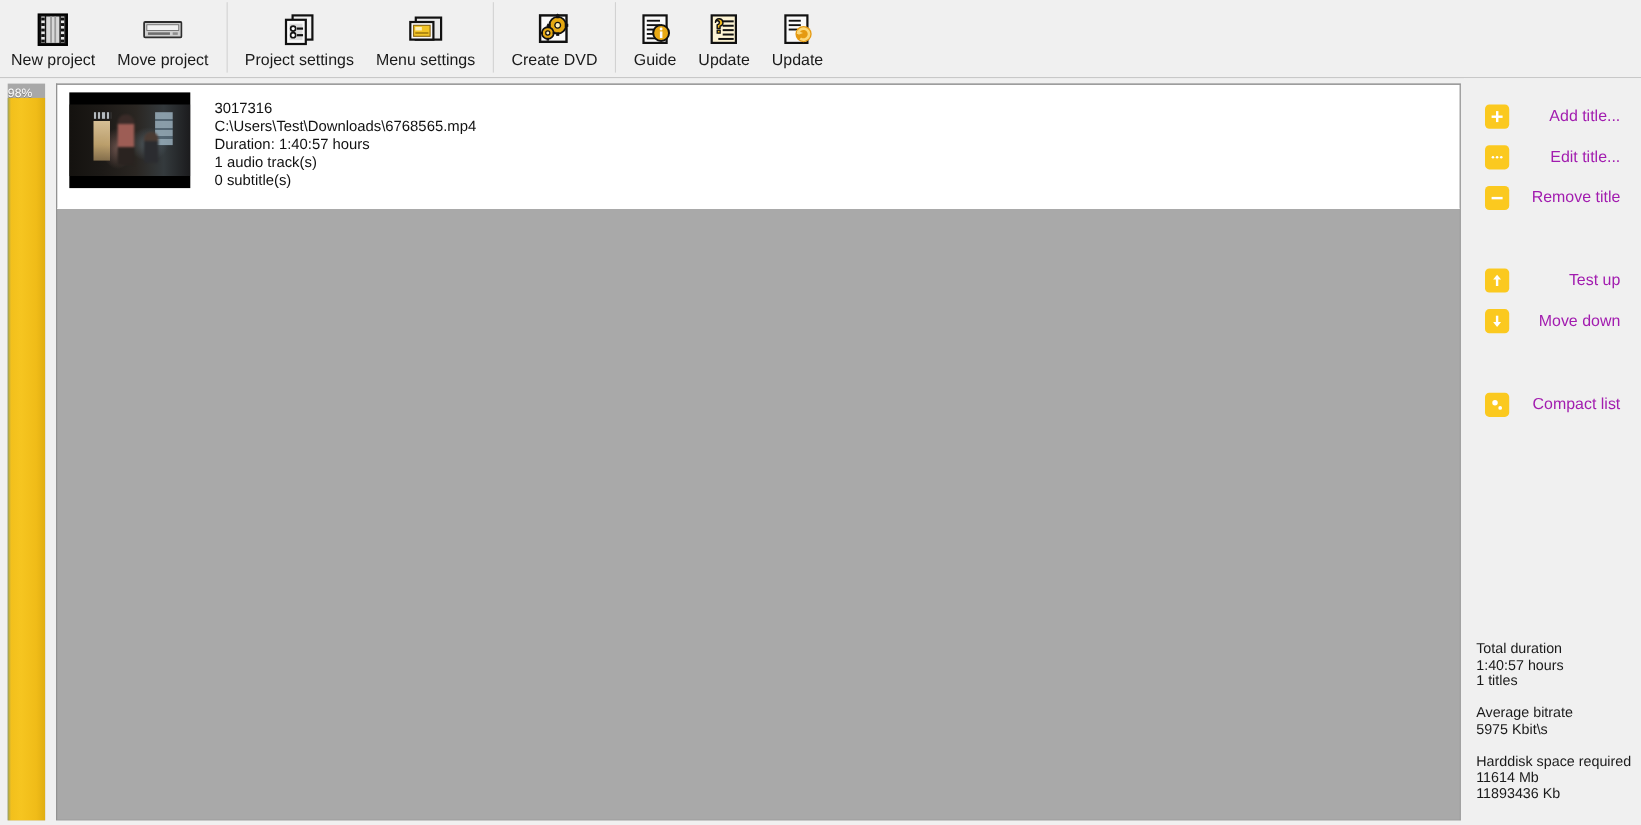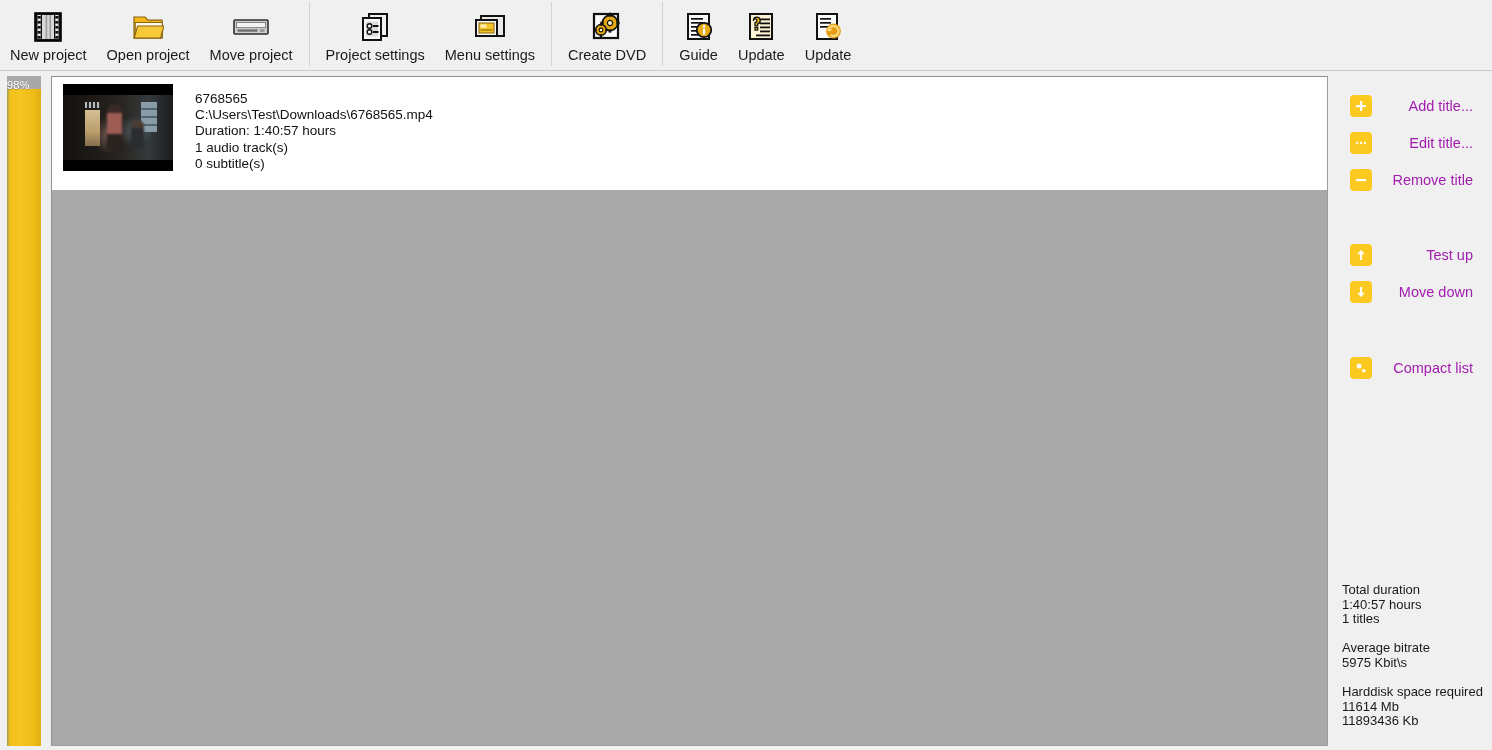--- a/index.html
+++ b/index.html
@@ -158,30 +158,20 @@
             </g>
             <rect x="9" y="4" width="12" height="24" fill="#d8d8d8"></rect>
             <rect x="12.6" y="4" width="1.6" height="24" fill="#9a9a9a"></rect>
             <rect x="16.4" y="4" width="1.6" height="24" fill="#9a9a9a"></rect>
             <rect x="2" y="2" width="26" height="28" fill="none" stroke="#000" stroke-width="1.6"></rect>
           </svg>
         </span>
         <span class="tb-label">New project</span>
       </div>
 
-      <div class="tb-btn">
-        <span class="tb-icon">
-          <svg width="32" height="30" viewBox="0 0 32 30">
-            <path d="M2 5 h11 l3 3.2 h14 v18 h-28 z" fill="#f5b71a" stroke="#8a6510" stroke-width="1.2"></path>
-            <path d="M3.2 10.5 h27.2 v15 h-27.2 z" fill="#fdf7e6" stroke="#8a6510" stroke-width="1.1"></path>
-            <path d="M2.2 26 l3.4 -12 h26.4 l-3.5 12 z" fill="#f7c838" stroke="#8a6510" stroke-width="1.1"></path>
-          </svg>
-        </span>
-        <span class="tb-label">Open project</span>
-      </div>
 
       <div class="tb-btn">
         <span class="tb-icon">
           <svg width="36" height="20" viewBox="0 0 36 20">
             <rect x="1" y="3" width="34" height="14" rx="1" fill="#cfcfcf" stroke="#2e2e2e" stroke-width="1.6"></rect>
             <rect x="3.5" y="5.5" width="29" height="5.2" fill="#f2f2f2" stroke="#6b6b6b" stroke-width=".8"></rect>
             <rect x="4.5" y="12.4" width="20" height="2.3" fill="#6d6d6d"></rect>
             <rect x="27" y="12.4" width="4.6" height="2.3" fill="#8d8d8d"></rect>
           </svg>
         </span>
@@ -329,21 +319,21 @@
     <div class="title-row">
       <div class="thumb">
         <div class="scene"></div>
         <div class="doorway"></div>
         <div class="vent"></div>
         <div class="window"></div>
         <div class="figure"></div>
         <div class="figure2"></div>
       </div>
       <div class="title-meta">
-        <div>6768565</div>
+        <div>3017316</div>
         <div>C:\Users\Test\Downloads\6768565.mp4</div>
         <div>Duration: 1:40:57 hours</div>
         <div>1 audio track(s)</div>
         <div>0 subtitle(s)</div>
       </div>
     </div>
 
   </div>
 
   <div class="sidebar">

